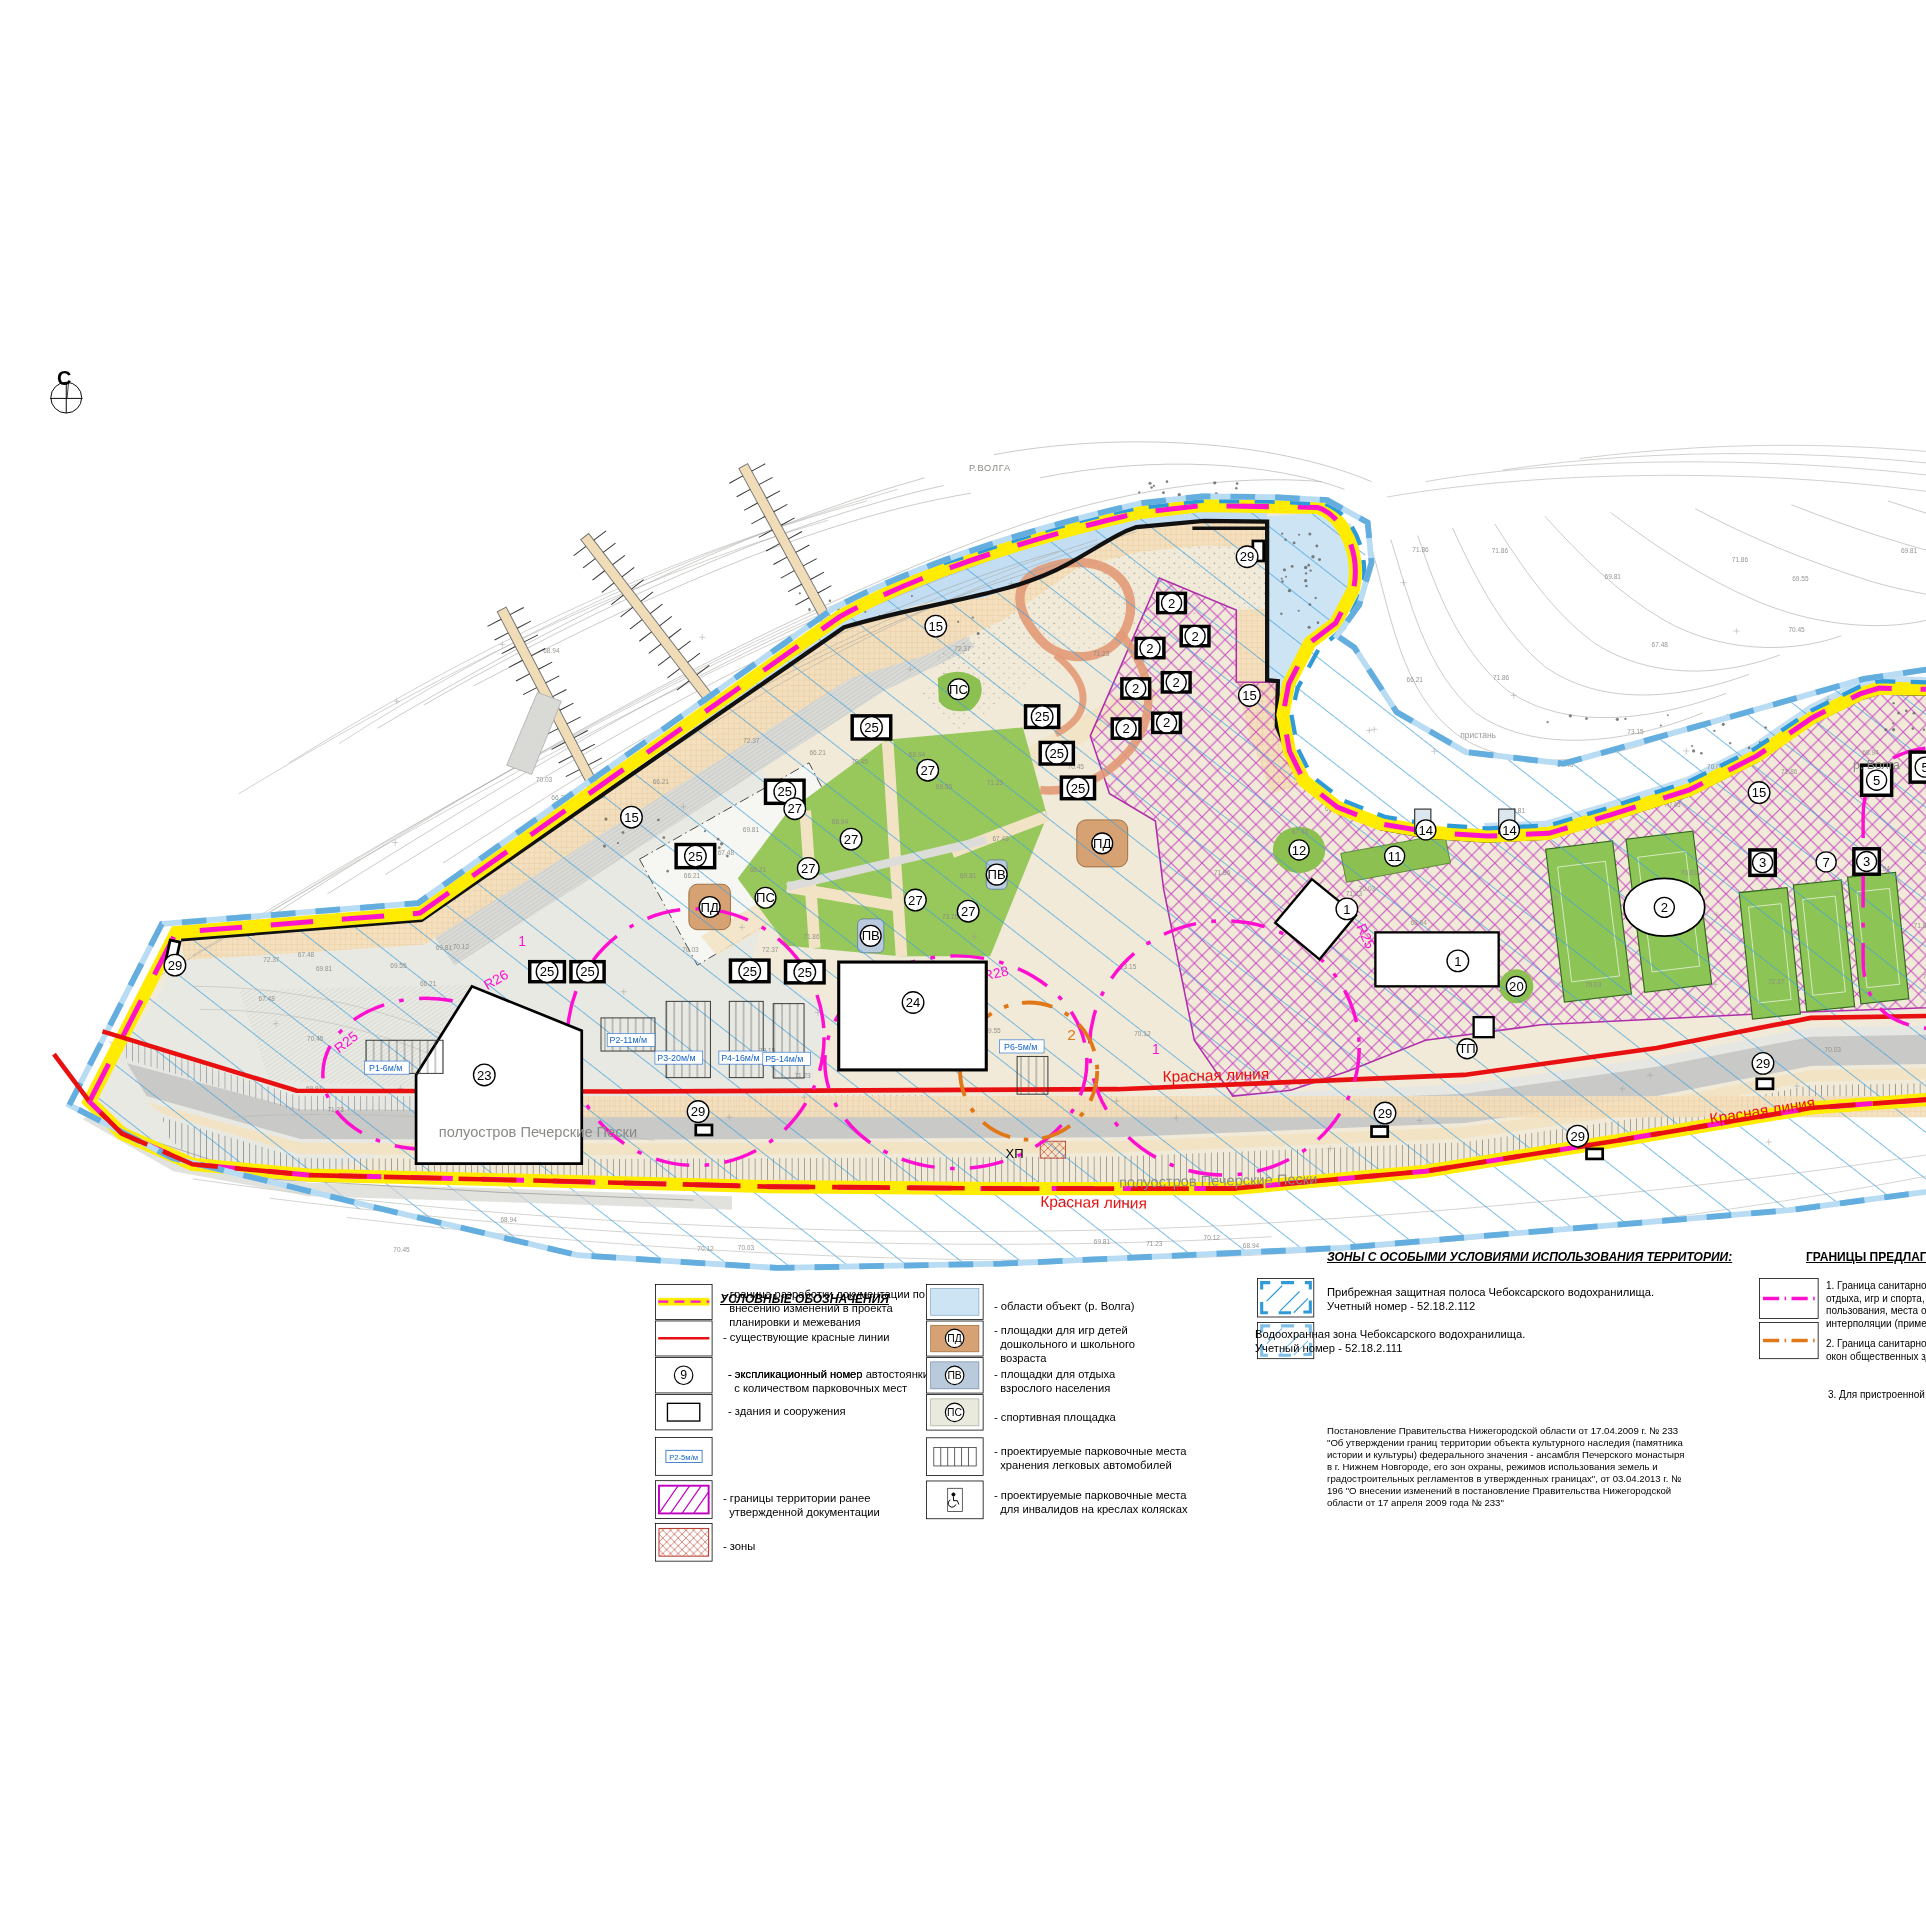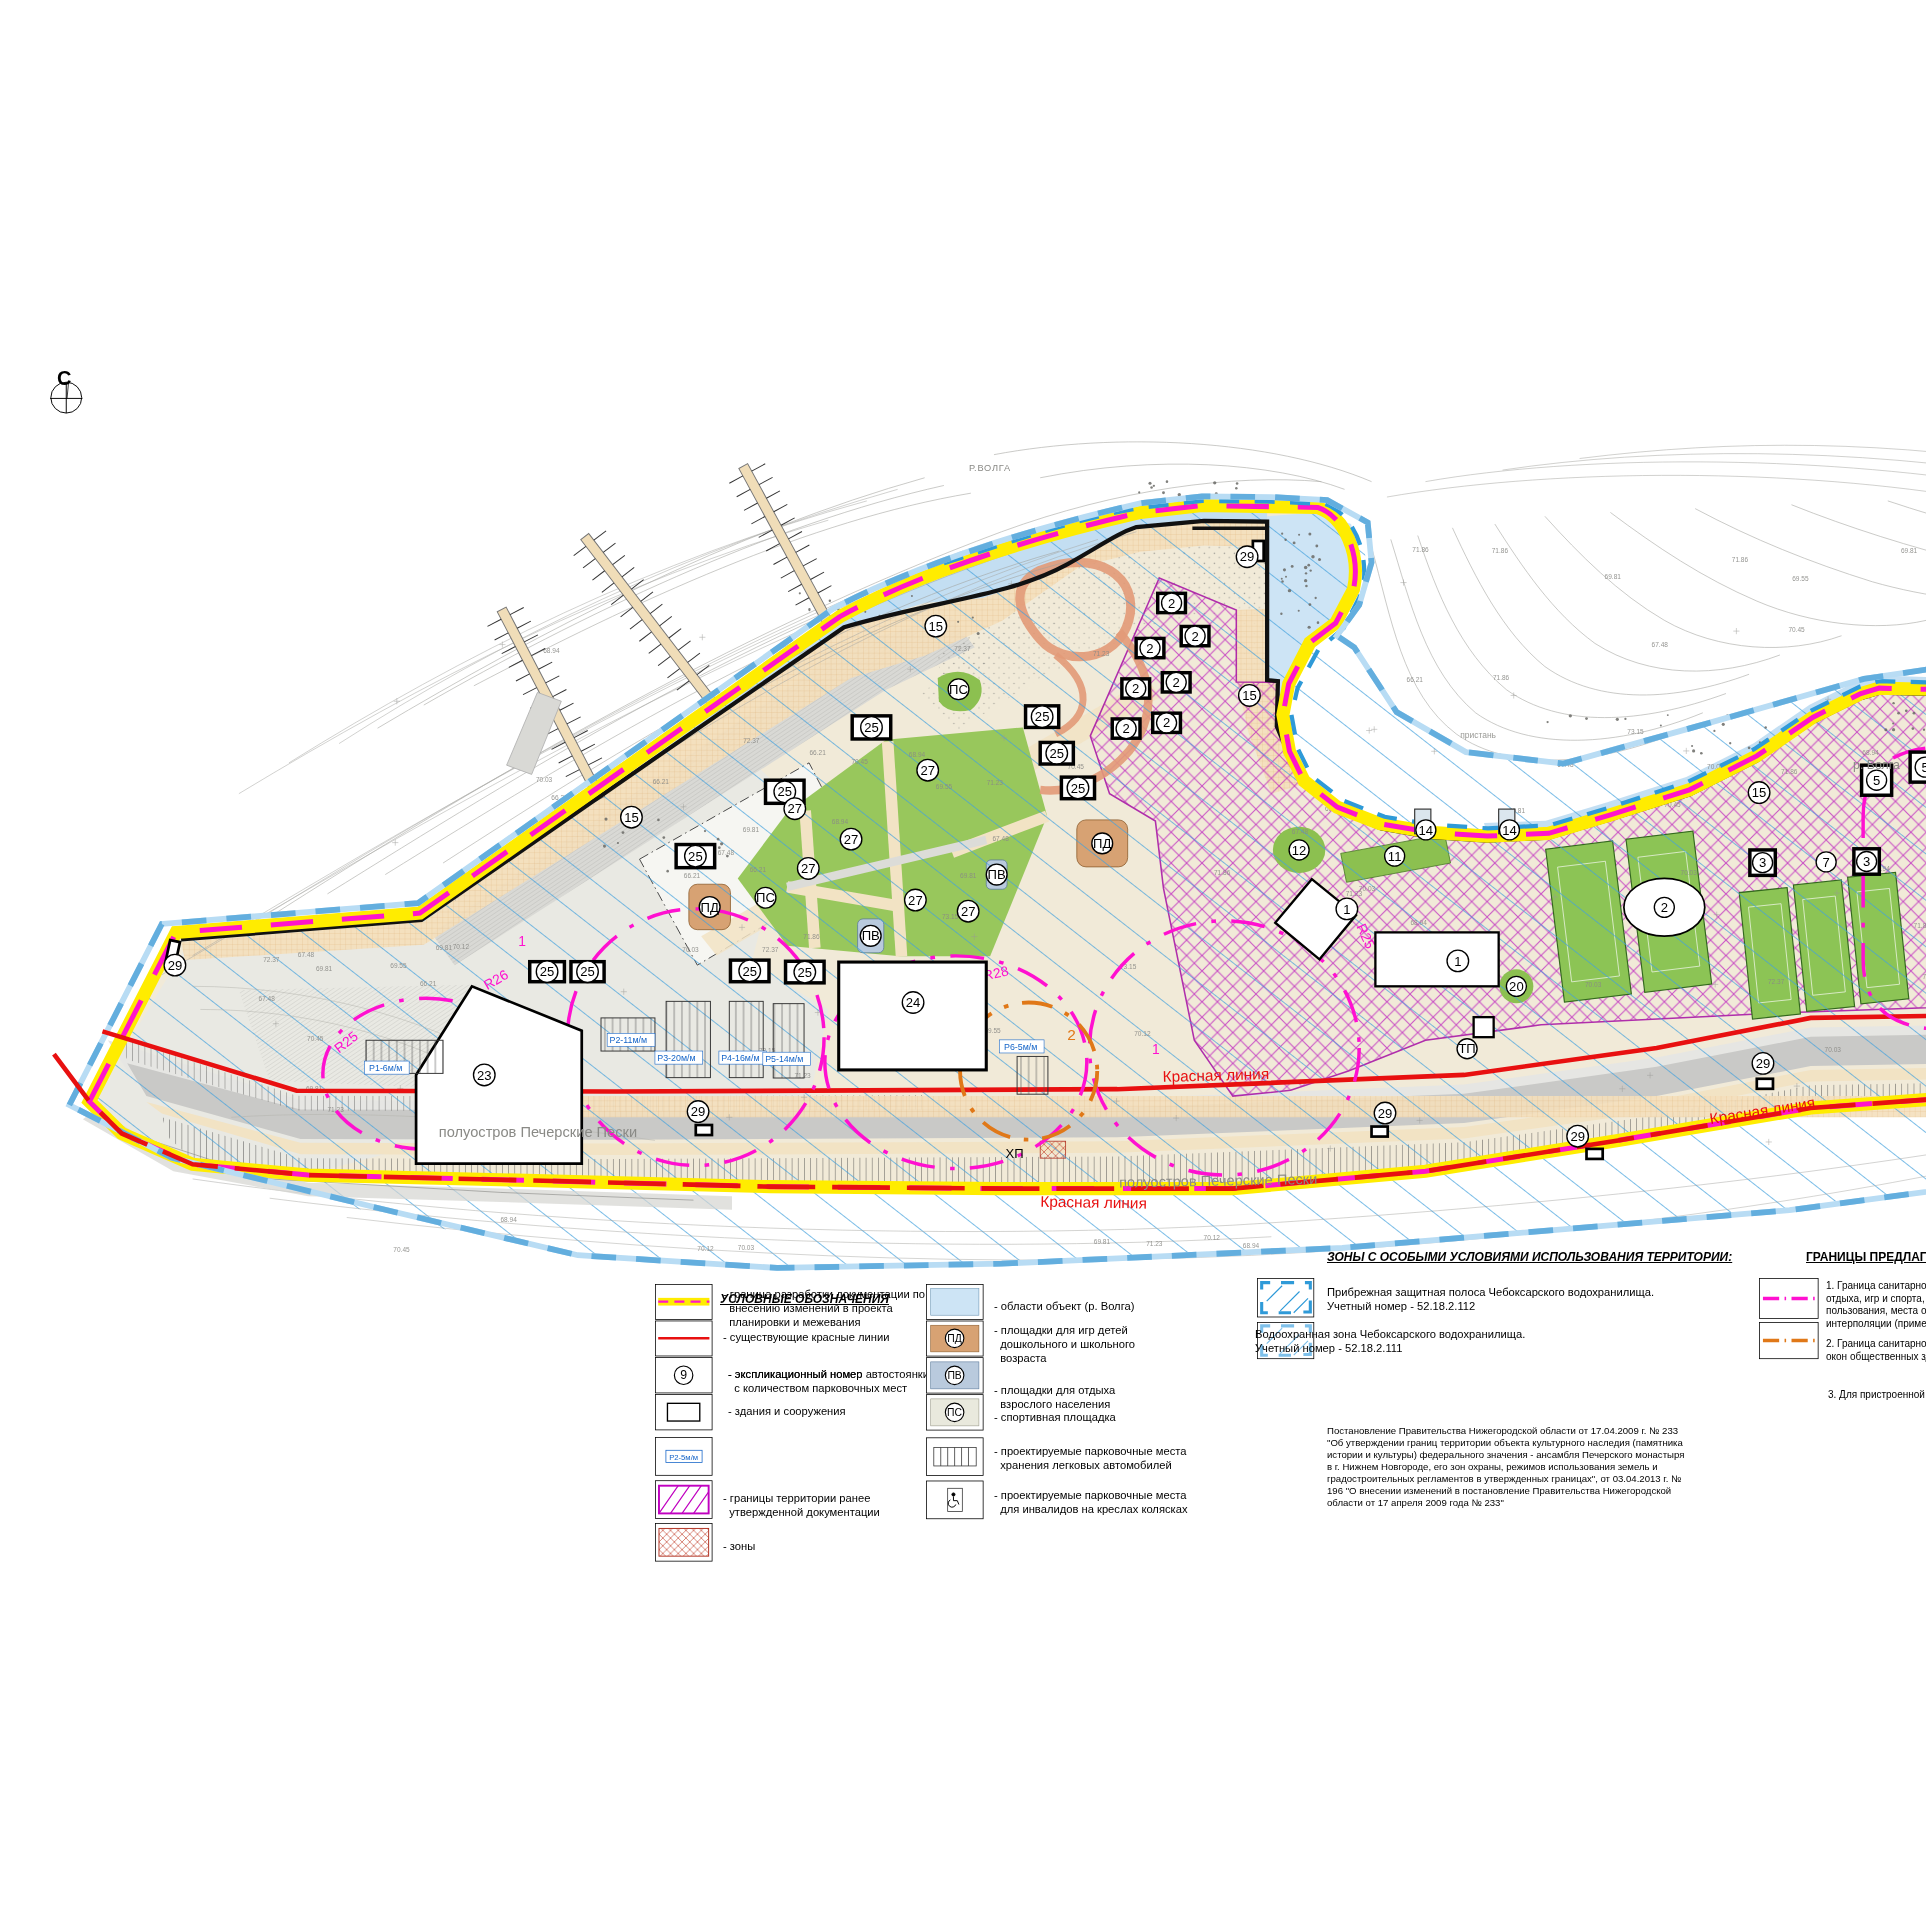--- a/index.html
+++ b/index.html
@@ -907,21 +907,21 @@
 <circle cx="-4" cy="-14" r="4" fill="#000"></circle>
         <path d="M-4,-9 L-4,2 L6,2 L10,12"></path>
         <path d="M-12,0 A10,10 0 1 0 2,12"></path>
 </g>
 </svg>
 
 <div class="leg" style="left:994px;top:1300px;">- области объект (р. Волга)</div>
 
 <div class="leg" style="left:994px;top:1324px;width:169px;">- площадки для игр детей<br>&nbsp;&nbsp;дошкольного и школьного<br>&nbsp;&nbsp;возраста</div>
 
-<div class="leg" style="left:994px;top:1368px;width:169px;margin-top:16px;">- площадки для отдыха<br>&nbsp;&nbsp;взрослого населения</div>
+<div class="leg" style="left:994px;top:1368px;width:169px;">- площадки для отдыха<br>&nbsp;&nbsp;взрослого населения</div>
 
 <div class="leg" style="left:994px;top:1411px;">- спортивная площадка</div>
 
 <div class="leg" style="left:994px;top:1445px;width:200px;">- проектируемые парковочные места<br>&nbsp;&nbsp;хранения легковых автомобилей</div>
 
 <div class="leg" style="left:994px;top:1489px;width:200px;">- проектируемые парковочные места<br>&nbsp;&nbsp;для инвалидов на креслах колясках</div>
 
 <div class="lt" style="left:1327px;top:1250px;">ЗОНЫ С ОСОБЫМИ УСЛОВИЯМИ ИСПОЛЬЗОВАНИЯ ТЕРРИТОРИИ:</div>
 
 <svg style="position:absolute;left:1257px;top:1278px" width="58" height="83" viewBox="0 0 150 215">

